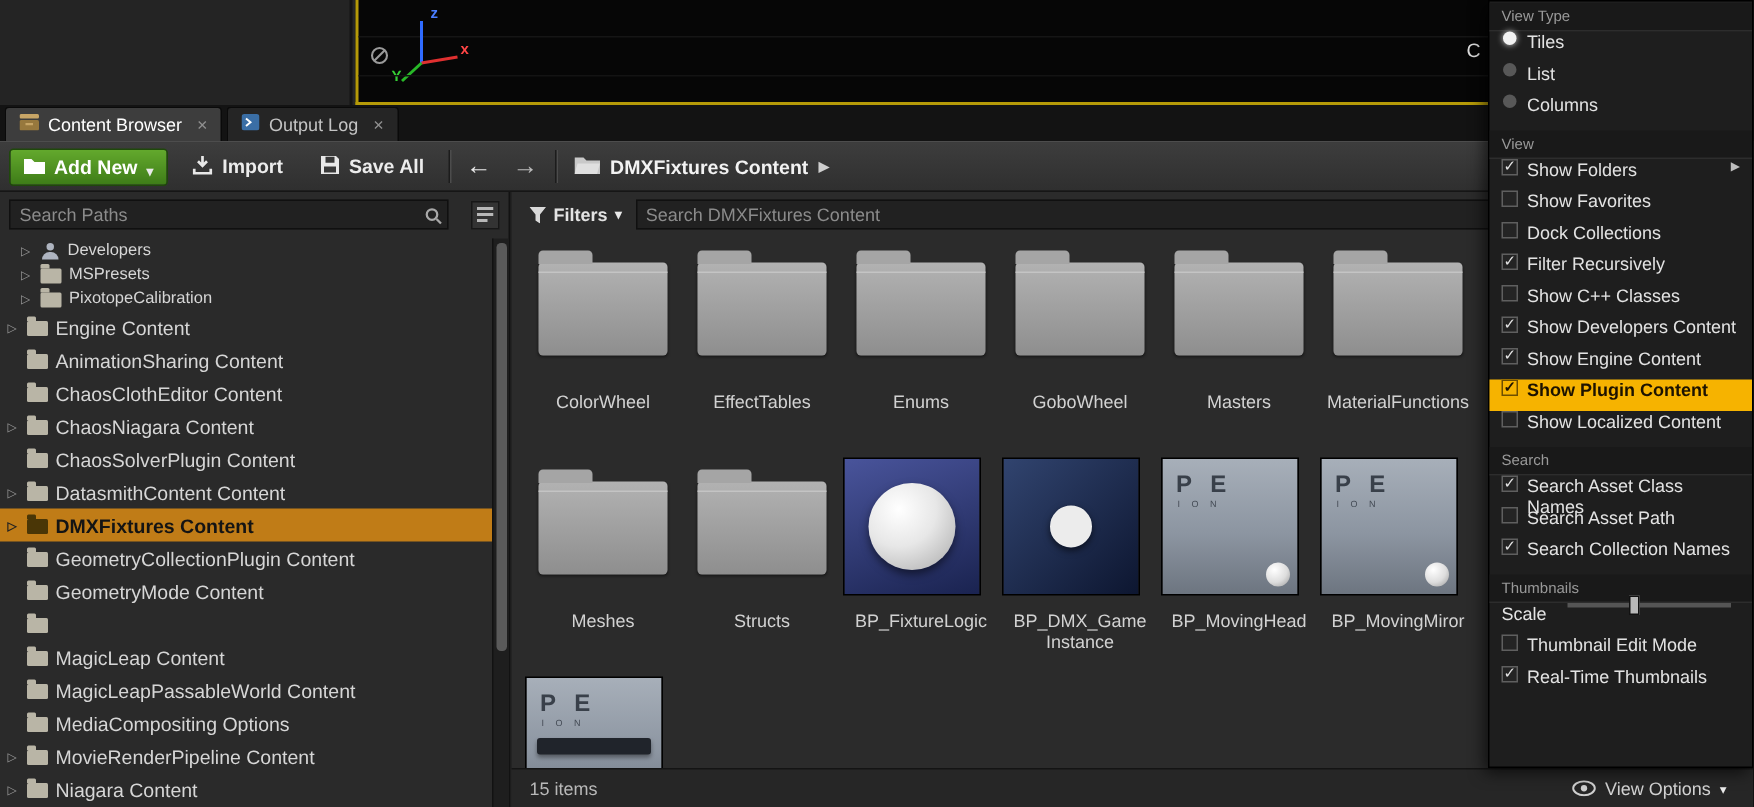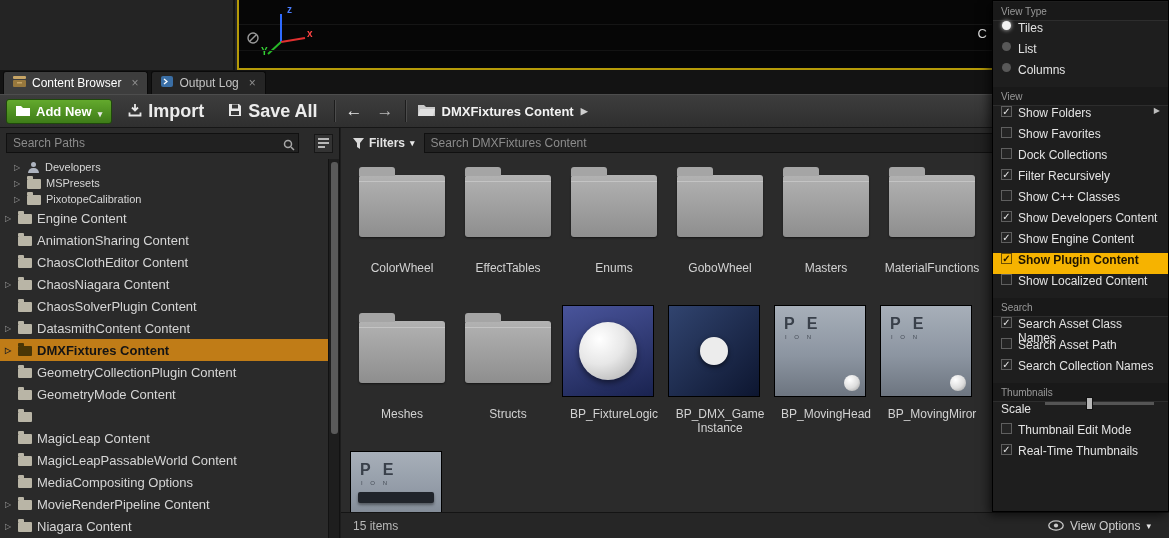--- a/index.html
+++ b/index.html
@@ -27,21 +27,21 @@
   .tab{height:23px;display:flex;align-items:center;gap:6px;padding:0 9px;font-size:12px;color:#c4c4c4;
     background:#252525;border:1px solid #0a0a0a;border-bottom:none;margin-left:3px;border-radius:3px 3px 0 0;}
   .tab.active{background:#3d3d3d;color:#fff;}
   .tab-close{color:#8f8f8f;font-size:12px;margin-left:4px;}
 
   
   .toolbar{position:absolute;top:94px;left:0;width:100%;height:34px;display:flex;align-items:center;gap:8px;
     padding:0 6px;background:linear-gradient(#3d3d3d,#2f2f2f);border-top:1px solid #4d4d4d;border-bottom:1px solid #161616;}
   .btn-addnew{display:flex;align-items:flex-end;gap:6px;background:linear-gradient(#63a92d,#3e7c18);
     border:1px solid #1f480b;border-radius:3px;color:#fff;font-weight:bold;font-size:13px;padding:4px 9px;}
-  .btn-tool{display:flex;align-items:flex-start;gap:6px;color:#ececec;font-weight:bold;font-size:18px;padding:4px 8px;}
+  .btn-tool{display:flex;align-items:flex-start;gap:6px;color:#ececec;font-weight:bold;font-size:13px;padding:4px 8px;}
   .vsep{width:1px;height:22px;background:#1c1c1c;box-shadow:1px 0 0 #4c4c4c;}
   .nav-arrow{font-size:17px;color:#e6e6e6;padding:0 3px;font-weight:bold;}
   .nav-arrow.fwd{color:#b9b9b9;}
   .breadcrumb{display:flex;align-items:center;gap:7px;color:#f2f2f2;font-weight:bold;font-size:13px;margin-left:4px;}
   .crumb-caret{font-size:9px;color:#cfcfcf;}
   .caret{font-size:9px;color:#eaeaea;}
 
   
   .workspace{position:absolute;top:128px;left:0;right:0;bottom:0;}
   .left-pane{position:absolute;left:0;top:0;width:340px;height:100%;background:#2a2a2a;border-right:1px solid #121212;}

